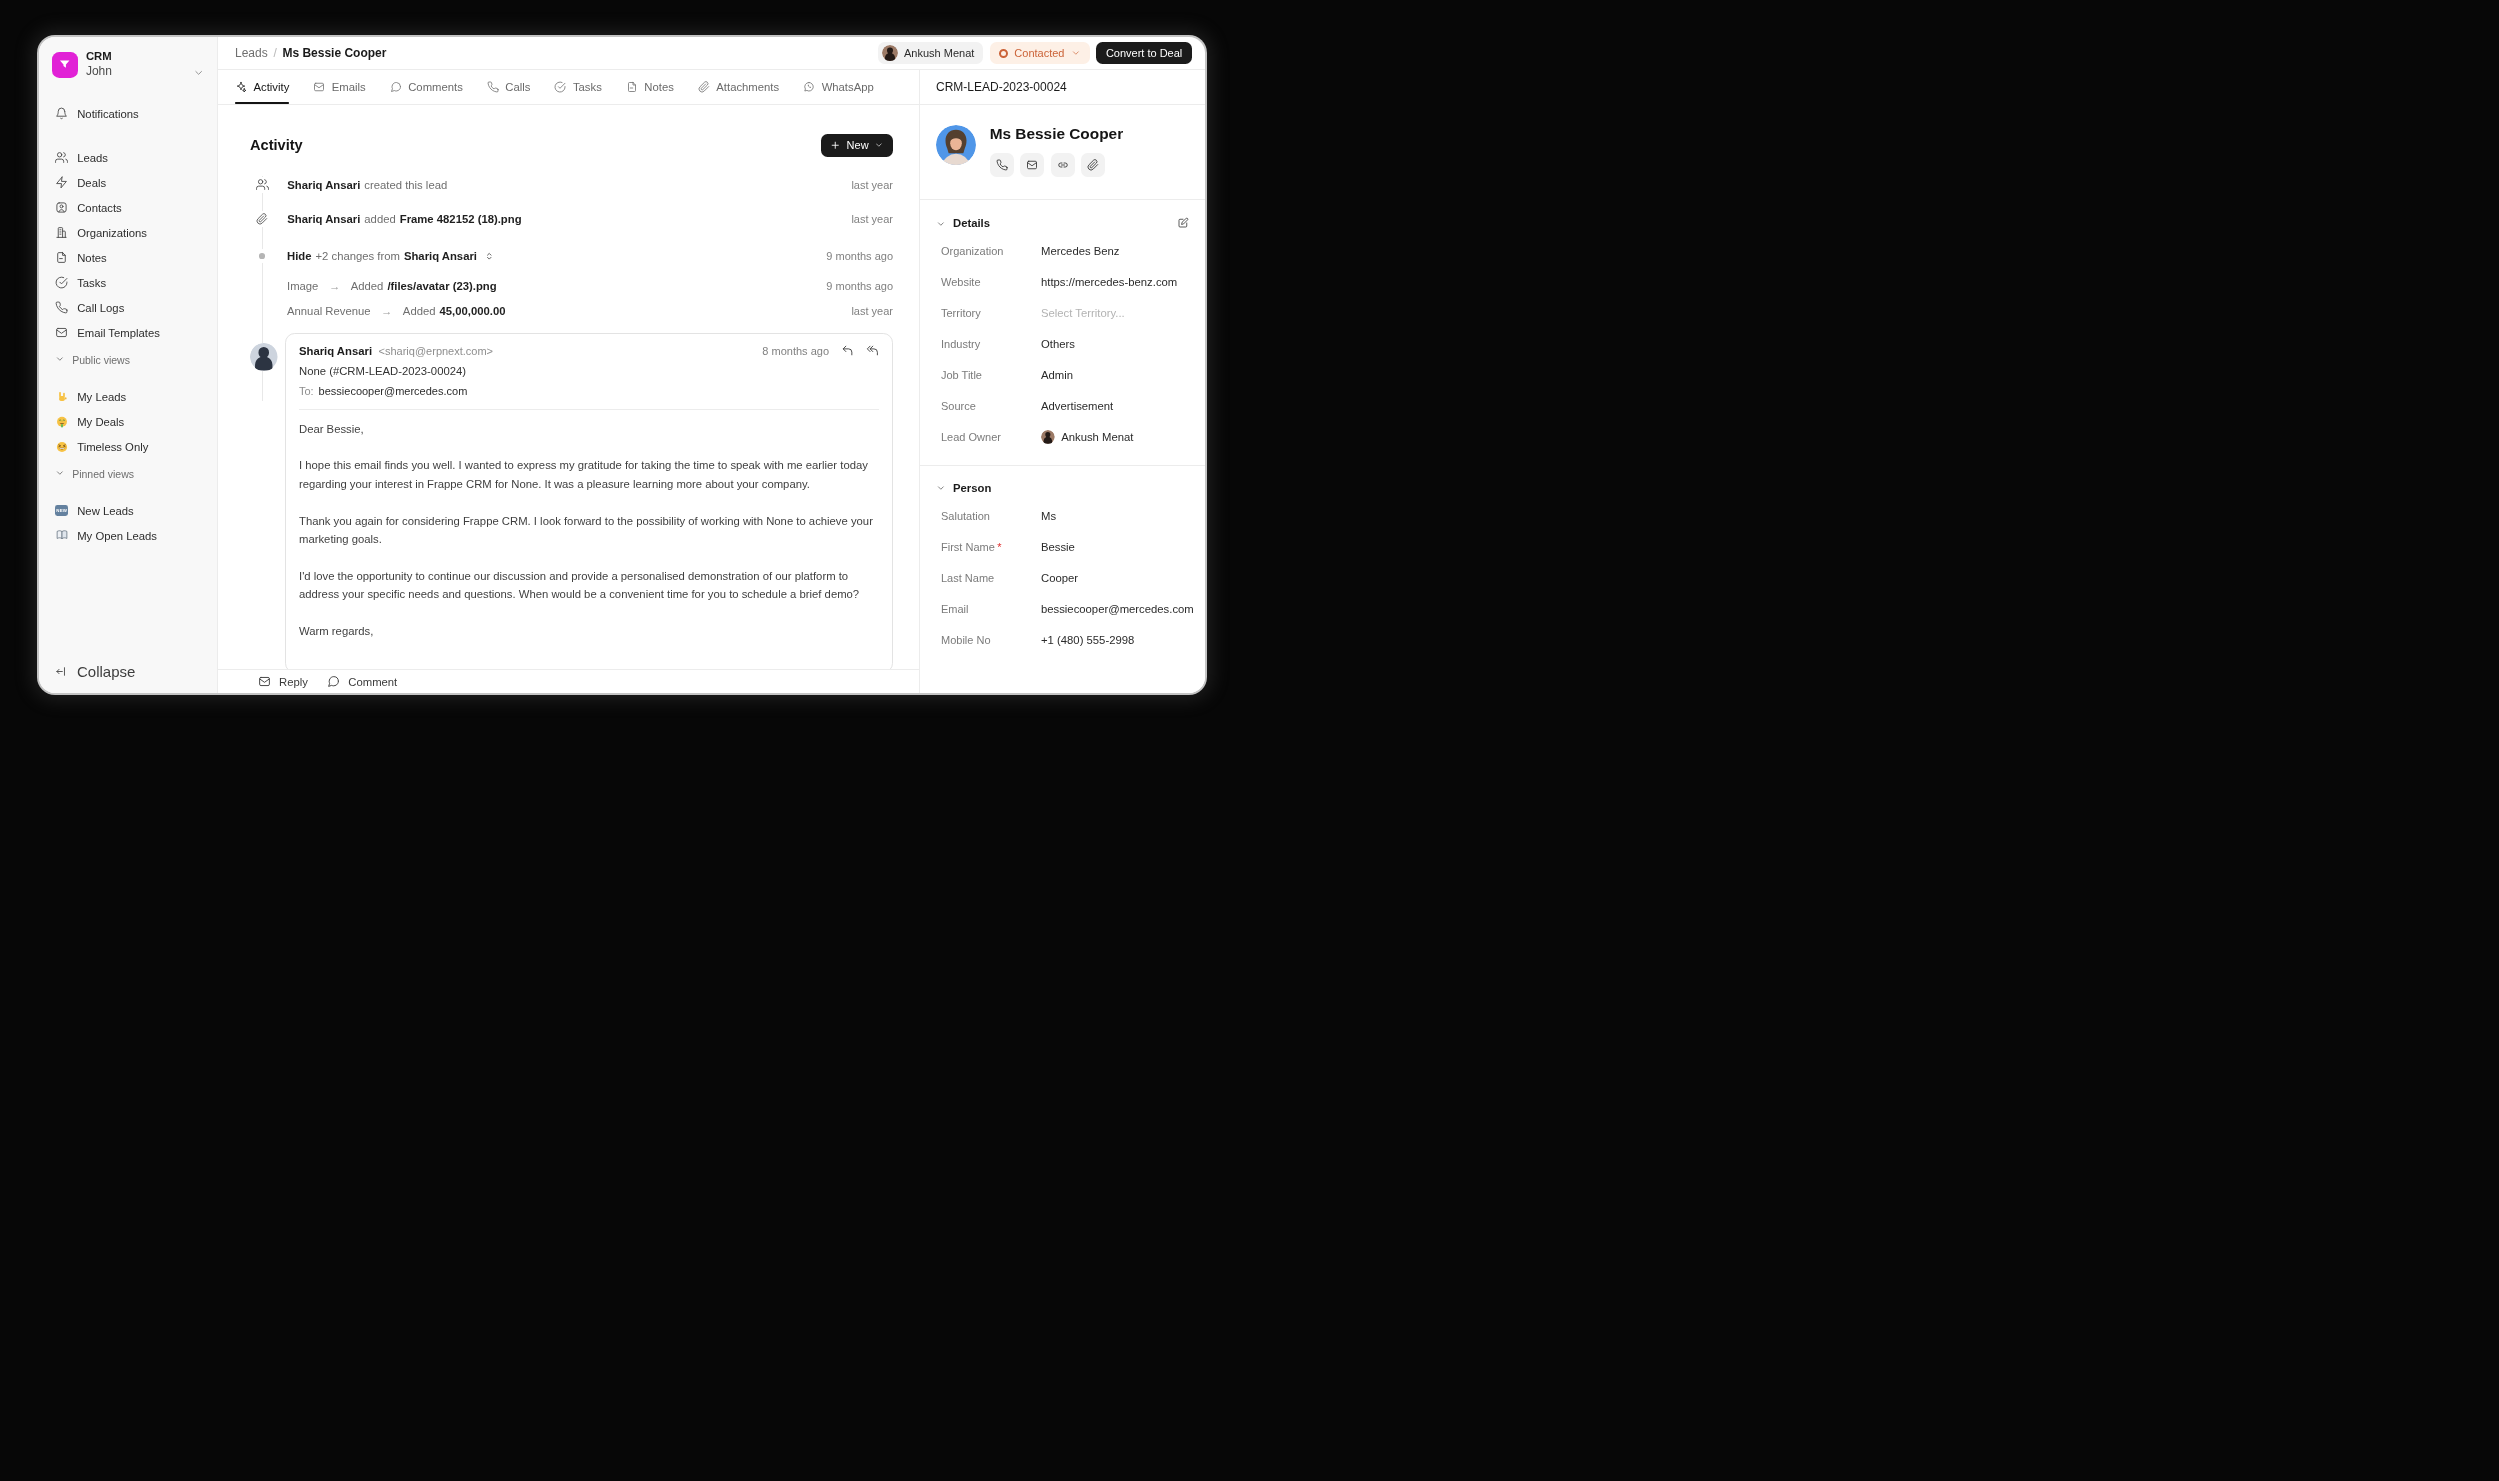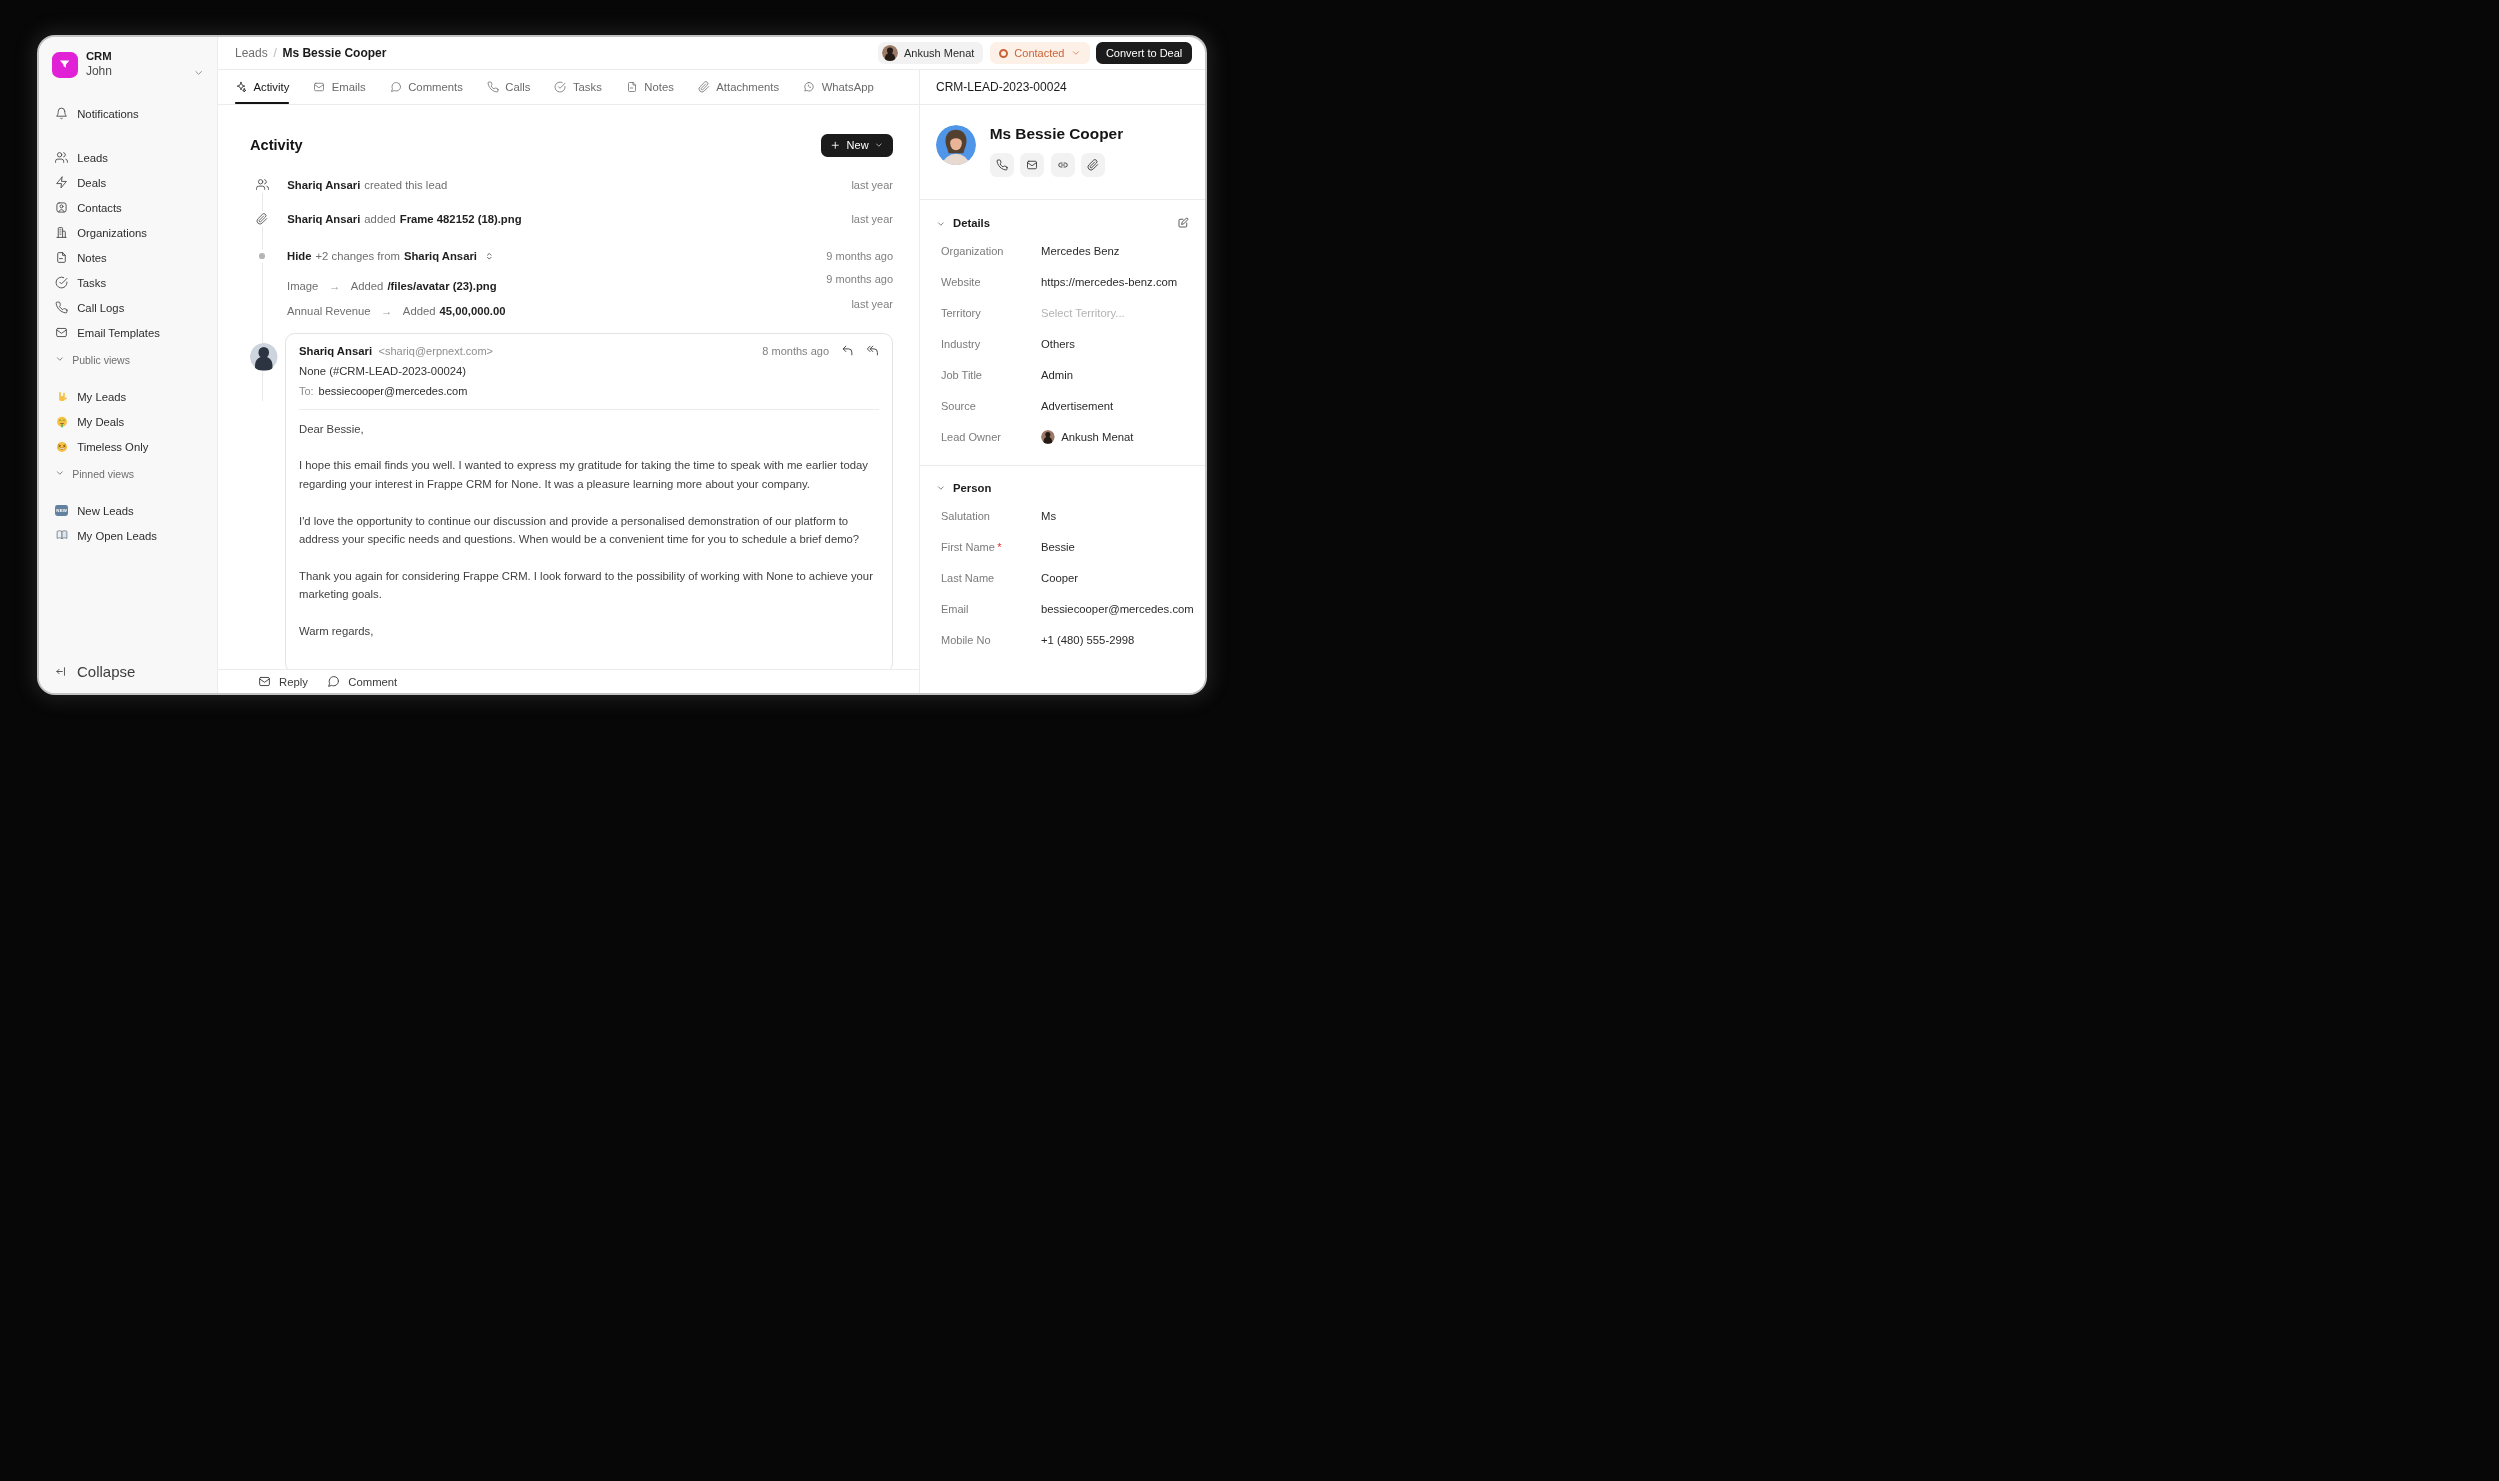--- a/index.html
+++ b/index.html
@@ -62,21 +62,21 @@
   .timeline{margin-top:11.3px;position:relative}
   .tl-rail{position:absolute;left:11.7px;top:8px;height:225px;width:0.8px;background:#e8e8e8}
   .tl-item{display:flex;align-items:center;height:34px;position:relative}
   .tl-item.hiderow{margin-top:3.2px}
   .tl-ic{width:13px;height:13px;margin-left:5.7px;margin-right:18.6px;flex-shrink:0;color:#4c4c4c;background:#fff;display:flex;align-items:center;justify-content:center;position:relative;z-index:1;padding:8px 0}
   .tl-dot{width:5.7px;height:5.7px;border-radius:50%;background:#b5b5b5;margin-left:9.3px;margin-right:22px;flex-shrink:0;position:relative;z-index:1;box-shadow:0 0 0 4px #fff}
   .tl-text{font-size:11.3px;color:#6f6f6f;display:flex;align-items:center;gap:4px;white-space:nowrap}
   .tl-text b{color:#1f1f1f;font-weight:600}
   .tl-text .md{color:#1f1f1f;font-weight:700}
   .tl-time{margin-left:auto;font-size:11px;color:#818181;padding-left:9.7px;white-space:nowrap}
-  .tl-change{display:flex;height:25px;padding-left:37px}
+  .tl-change{display:flex;align-items:center;height:25px;padding-left:37px}
   .tl-change .arrow{color:#9a9a9a;margin:0 6.5px;font-size:11.3px}
   .chev-updown{color:#4c4c4c;margin-left:3.2px}
   
   .mail-card{margin:9.7px 0 0 35px;border:0.8px solid #e3e3e3;border-radius:9.7px;background:#fff;padding:10.5px 13px 13px;position:relative}
   .mail-avatar{position:absolute;left:-36px;top:9.7px;width:27.5px;height:27.5px;border-radius:50%;overflow:hidden;background:#fff;z-index:1}
   .mail-head{display:flex;align-items:center}
   .mail-sender{font-size:11.3px;font-weight:600;color:#1b1b1b}
   .mail-addr{font-size:11px;color:#8e8e8e;margin-left:6.5px}
   .mail-head-right{margin-left:auto;display:flex;align-items:center;gap:12px;color:#3e3e3e}
   .mail-time{font-size:11px;color:#818181}
@@ -520,22 +520,22 @@
                       </svg>
                     </span>
                 </span>
               </div>
               <div class="mail-subject">None (#CRM-LEAD-2023-00024)</div>
               <div class="mail-to"><span style="color:#8e8e8e;margin-left:0">To:</span><span>bessiecooper@mercedes.com</span></div>
               <div class="mail-divider"></div>
               <div class="mail-body">
                 <p>Dear Bessie,</p>
                 <p>I hope this email finds you well. I wanted to express my gratitude for taking the time to speak with me earlier today regarding your interest in Frappe CRM for None. It was a pleasure learning more about your company.</p>
+                <p>Thank you again for considering Frappe CRM. I look forward to the possibility of working with None to achieve your marketing goals.</p>
                 <p>I'd love the opportunity to continue our discussion and provide a personalised demonstration of our platform to address your specific needs and questions. When would be a convenient time for you to schedule a brief demo?</p>
-                <p>Thank you again for considering Frappe CRM. I look forward to the possibility of working with None to achieve your marketing goals.</p>
                 <p>Warm regards,</p>
               </div>
             </div>
           </div>
         </div>
 
         <div class="bottombar">
           <div class="composer-btn">
             <span class="ic-wrap">
                 <svg class="ic" width="13" height="13" viewBox="0 0 24 24">

